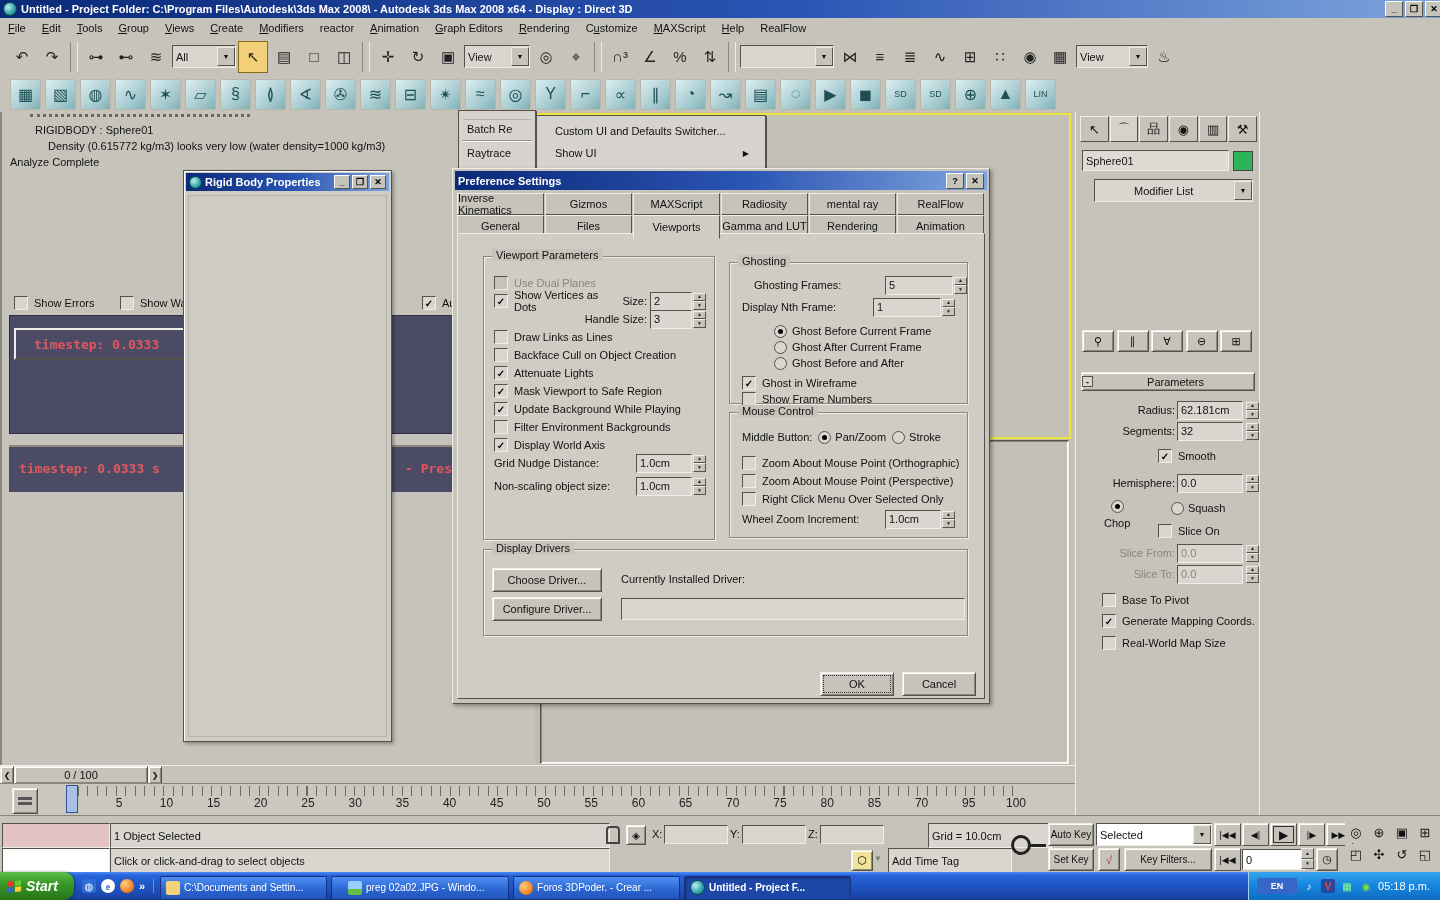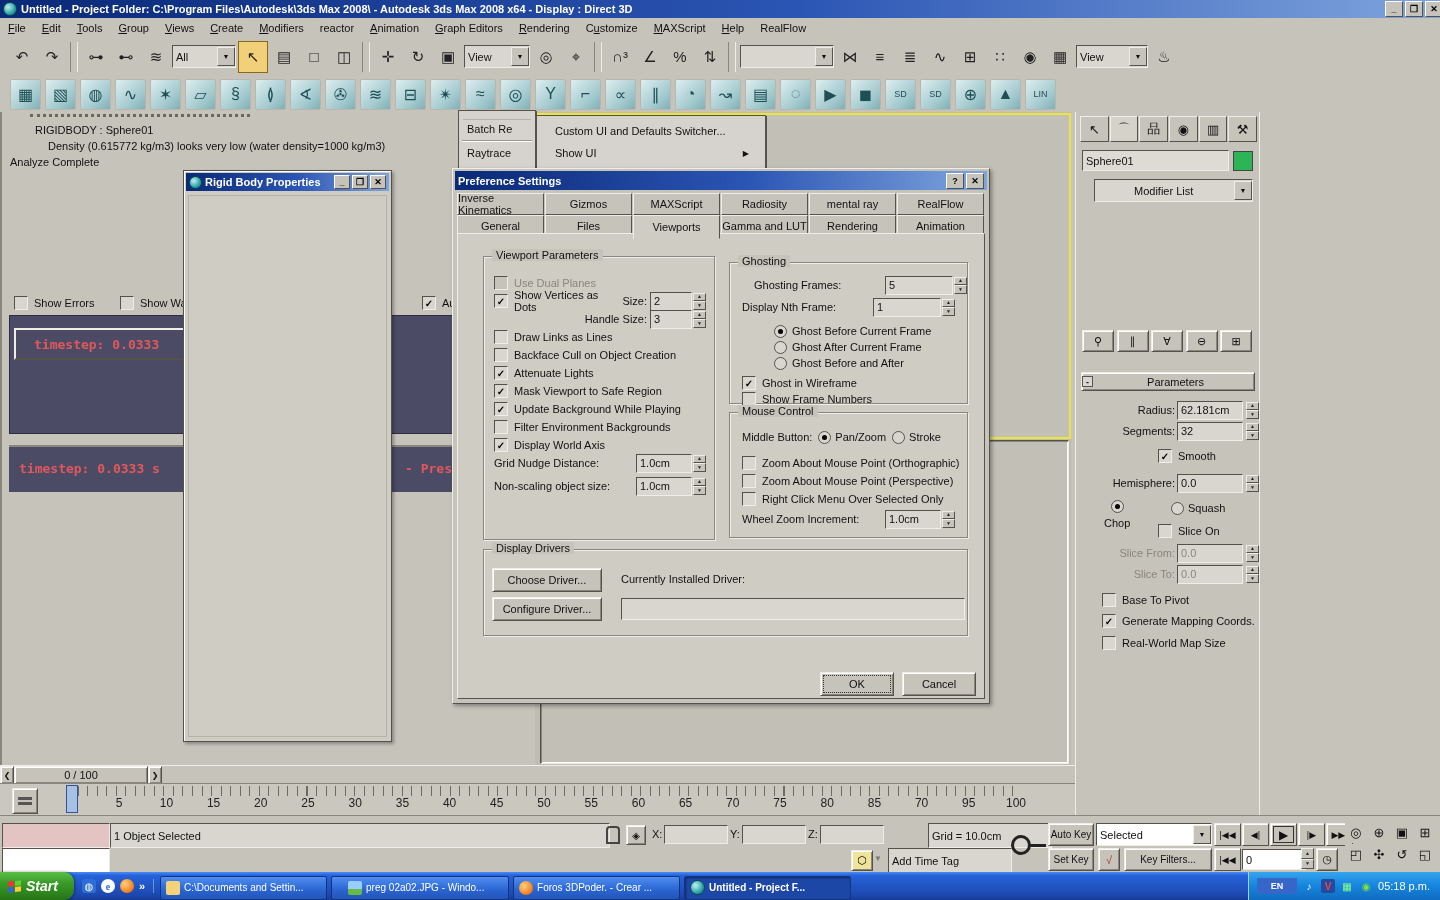--- a/index.html
+++ b/index.html
@@ -588,20 +588,21 @@
         <span style="position: absolute; top: 0px; transform: translateX(-50%); left: 1016px;">100</span>
       </div>
     <div class="abs" style="left:66px;top:1px;width:10px;height:26px;background:#a8c0e4;border:1px solid #33539a;"></div>
   </div>
 
   <div class="abs" style="left:0;top:815px;width:1440px;height:57px;background:#c6c3bb;border-top:1px solid #8a867e;">
     <div class="abs field" style="left:2px;top:7px;width:100px;height:21px;background:#e3c4c2;"></div>
     <div class="abs field" style="left:2px;top:32px;width:100px;height:21px;background:#fff;"></div>
 
     <div class="abs field" style="left:110px;top:7px;width:492px;height:21px;">1 Object Selected</div>
+    <div class="abs field" style="left:110px;top:32px;width:492px;height:21px;">Click or click-and-drag to select objects</div>
 
     <div class="abs" style="left:606px;top:10px;width:10px;height:14px;border:2px solid #444;border-radius:4px 4px 0 0;"></div>
     <div class="abs btn" style="left:626px;top:9px;width:18px;height:18px;font-size:10px;">◈</div>
 
     <div class="row" style="left:652px;top:10px;gap:2px;">
       <span>X:</span>
       <span class="field" style="width:56px;height:15px;"></span>
     </div>
     <div class="row" style="left:730px;top:10px;gap:2px;">
       <span>Y:</span>

